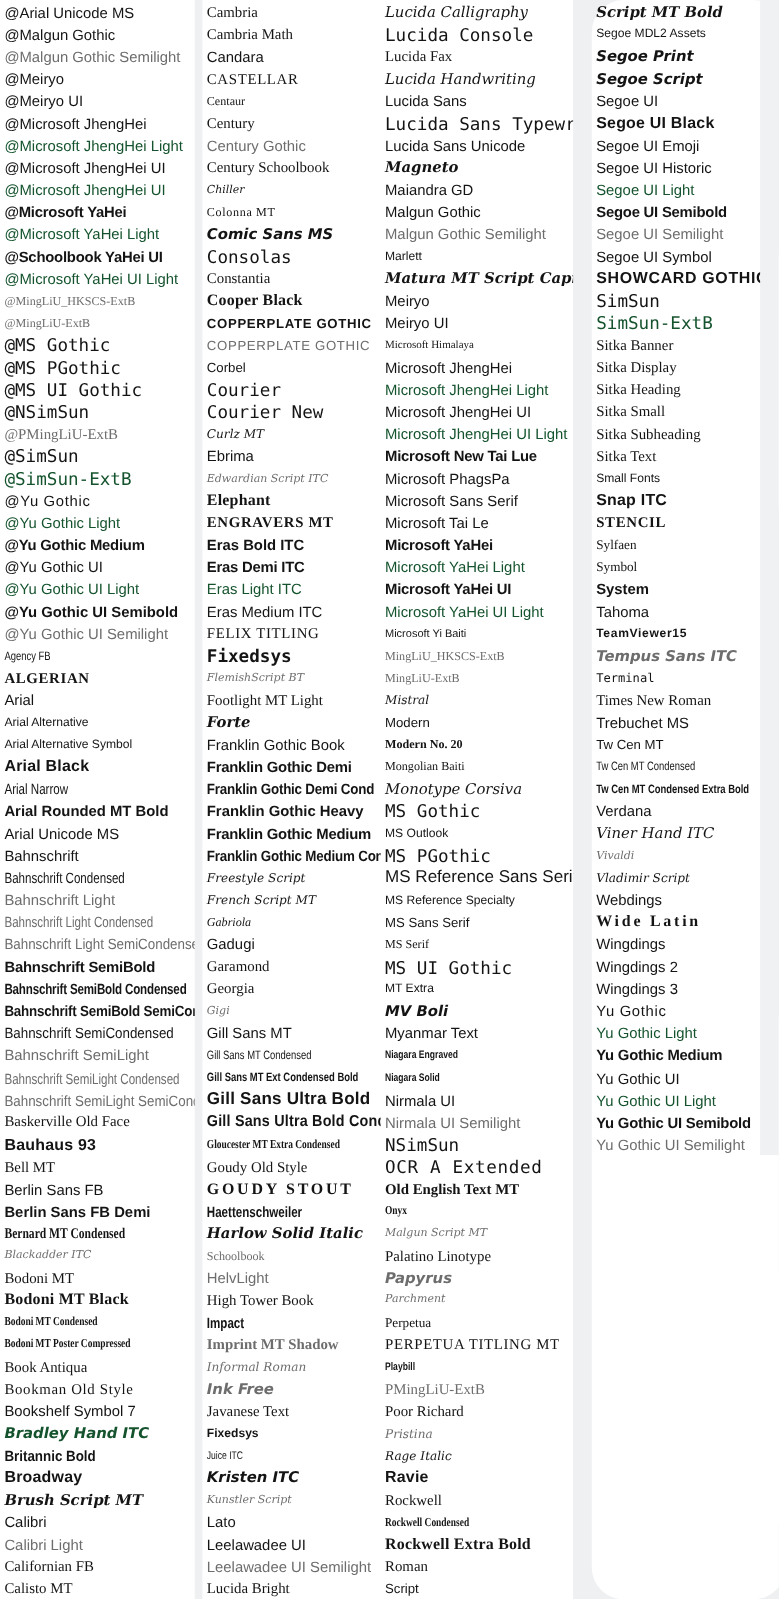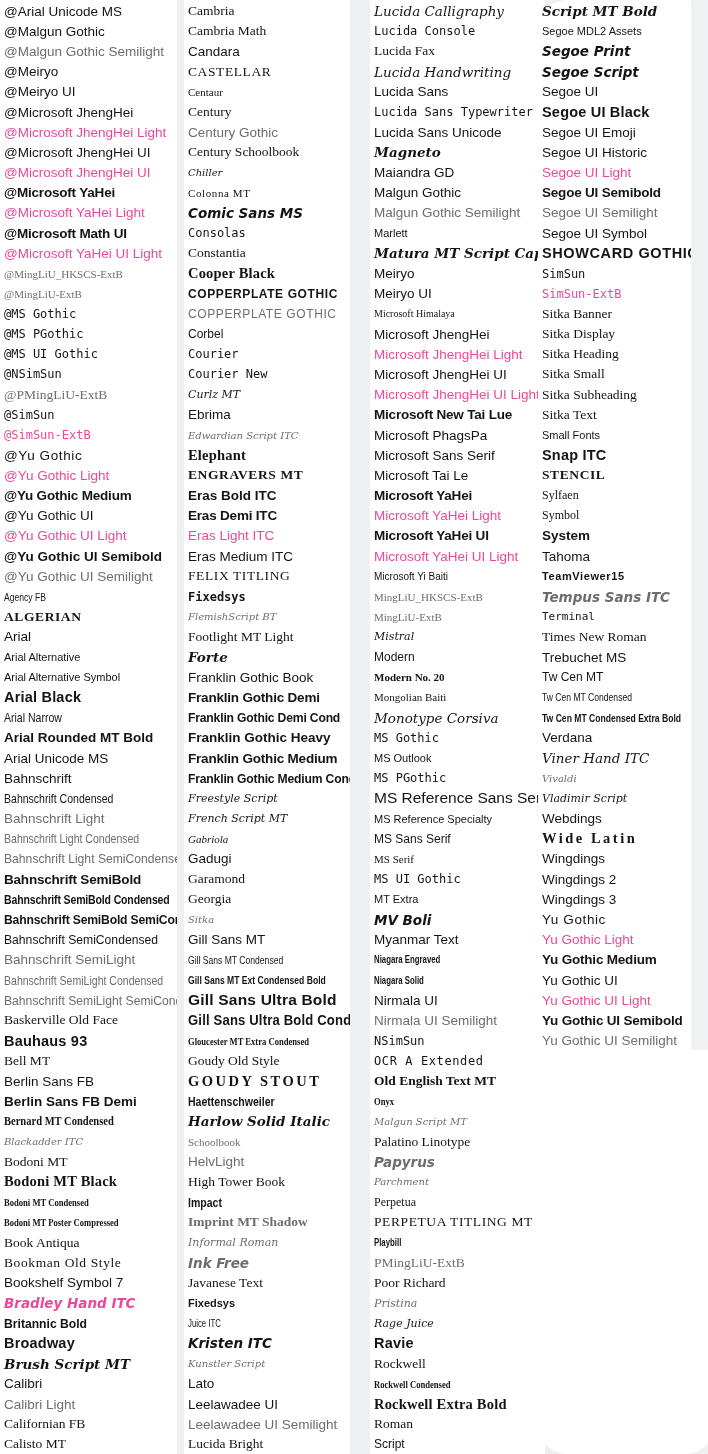--- a/index.html
+++ b/index.html
@@ -2,38 +2,38 @@
 <html><head>
 <meta charset="utf-8">
 <style>
   html,body{margin:0;padding:0;}
   body{width:708px;height:1454px;background:#eef0f1;position:relative;overflow:hidden;
        font-family:"Liberation Sans",sans-serif;}
   .page{position:absolute;inset:0;}
   .col{position:absolute;top:0;height:1454px;background:#ffffff;box-sizing:border-box;padding-top:1px;}
   .col1{left:0;width:177px;}
   .col2{left:184px;width:166px;}
-  .col3{left:370px;width:175px;}
+  .col3{left:346px;width:175px;}
   .col4{left:538px;width:176px;border-radius:29px;}
   .right-strip{position:absolute;top:0;left:691px;width:17px;height:1050px;background:#f0f1f2;}
   .row{height:20.19px;display:flex;align-items:center;white-space:nowrap;overflow:hidden;
        padding-left:4px;cursor:default;}
   .f{font-family:"Liberation Sans",sans-serif;font-size:13.5px;color:#141414;display:inline-block;}
   
   .ser{font-family:"Liberation Serif",serif;}
-  .mono{font-family:"DejaVu Sans Mono",monospace;font-size:12px;}
+  .mono{font-family:"DejaVu Sans Mono",monospace;font-size:16px;}
   .scr{font-family:"DejaVu Serif",serif;font-style:italic;}
   .hand{font-family:"DejaVu Sans",sans-serif;font-style:italic;font-weight:bold;}
   .i{font-style:italic;}
   
   .b{font-weight:bold;}
   .sb{font-weight:bold;letter-spacing:-.2px;}
   .blk{font-weight:bold;font-size:14.5px;letter-spacing:.2px;}
   
-  .g{color:#ec4899;}
+  .g{color:#14532d;}
   .g2{color:#6d6d6d;}
   
   .sm{font-size:11px;}
   .sm2{font-size:12px;text-align:right;}
   .xs{font-size:10px;}
   .lg{font-size:15.5px;}
   
   .cond{transform:scaleX(.78);transform-origin:left center;}
   .scond{transform:scaleX(.9);transform-origin:left center;}
   .sp{letter-spacing:.6px;}
@@ -71,21 +71,21 @@
       <div class="row">
         <span class="f g">@Microsoft JhengHei UI</span>
       </div>
       <div class="row">
         <span class="f sb">@Microsoft YaHei</span>
       </div>
       <div class="row">
         <span class="f g">@Microsoft YaHei Light</span>
       </div>
       <div class="row">
-        <span class="f sb">@Microsoft Math UI</span>
+        <span class="f sb">@Schoolbook YaHei UI</span>
       </div>
       <div class="row">
         <span class="f g">@Microsoft YaHei UI Light</span>
       </div>
       <div class="row">
         <span class="f ser g2 sm">@MingLiU_HKSCS-ExtB</span>
       </div>
       <div class="row">
         <span class="f ser g2 sm">@MingLiU-ExtB</span>
       </div>
@@ -391,21 +391,21 @@
       <div class="row">
         <span class="f">Gadugi</span>
       </div>
       <div class="row">
         <span class="f ser">Garamond</span>
       </div>
       <div class="row">
         <span class="f ser">Georgia</span>
       </div>
       <div class="row">
-        <span class="f scr xs g2">Sitka</span>
+        <span class="f scr xs g2">Gigi</span>
       </div>
       <div class="row">
         <span class="f">Gill Sans MT</span>
       </div>
       <div class="row">
         <span class="f cond sm">Gill Sans MT Condensed</span>
       </div>
       <div class="row">
         <span class="f b cond sm">Gill Sans MT Ext Condensed Bold</span>
       </div>
@@ -669,21 +669,21 @@
       <div class="row">
         <span class="f ser g2">PMingLiU-ExtB</span>
       </div>
       <div class="row">
         <span class="f ser">Poor Richard</span>
       </div>
       <div class="row">
         <span class="f scr sm g2">Pristina</span>
       </div>
       <div class="row">
-        <span class="f scr sm">Rage Juice</span>
+        <span class="f scr sm">Rage Italic</span>
       </div>
       <div class="row">
         <span class="f blk">Ravie</span>
       </div>
       <div class="row">
         <span class="f ser">Rockwell</span>
       </div>
       <div class="row">
         <span class="f ser b cond sm">Rockwell Condensed</span>
       </div>

